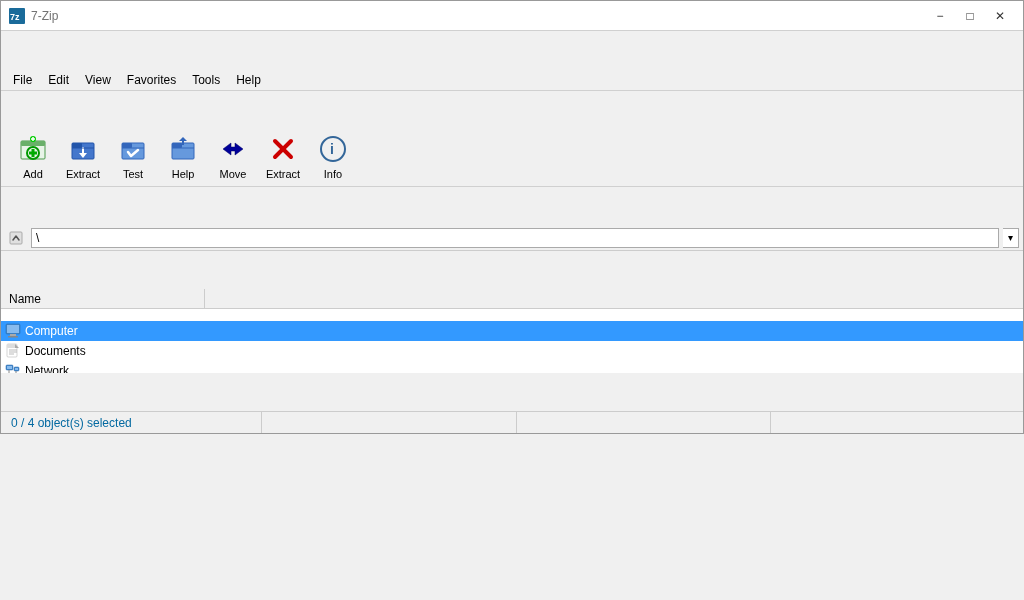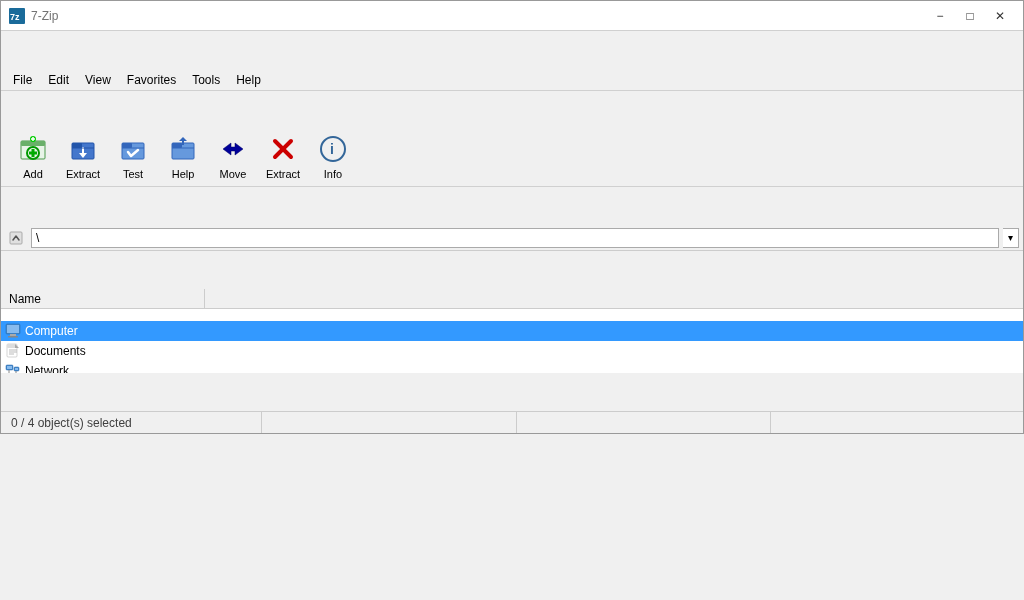--- a/index.html
+++ b/index.html
@@ -231,21 +231,21 @@
       background: #f0f0f0;
       height: 22px;
       border-top: 1px solid #ccc;
       display: flex;
       align-items: center;
       padding: 0 6px;
     }
 
     .status-text {
       font-size: 12px;
-      color: #404040;
+      color: #0369a1;
     }
 
     .status-panel {
       flex: 1;
       height: 100%;
       border-right: 1px solid #ccc;
       display: flex;
       align-items: center;
       padding: 0 4px;
     }

